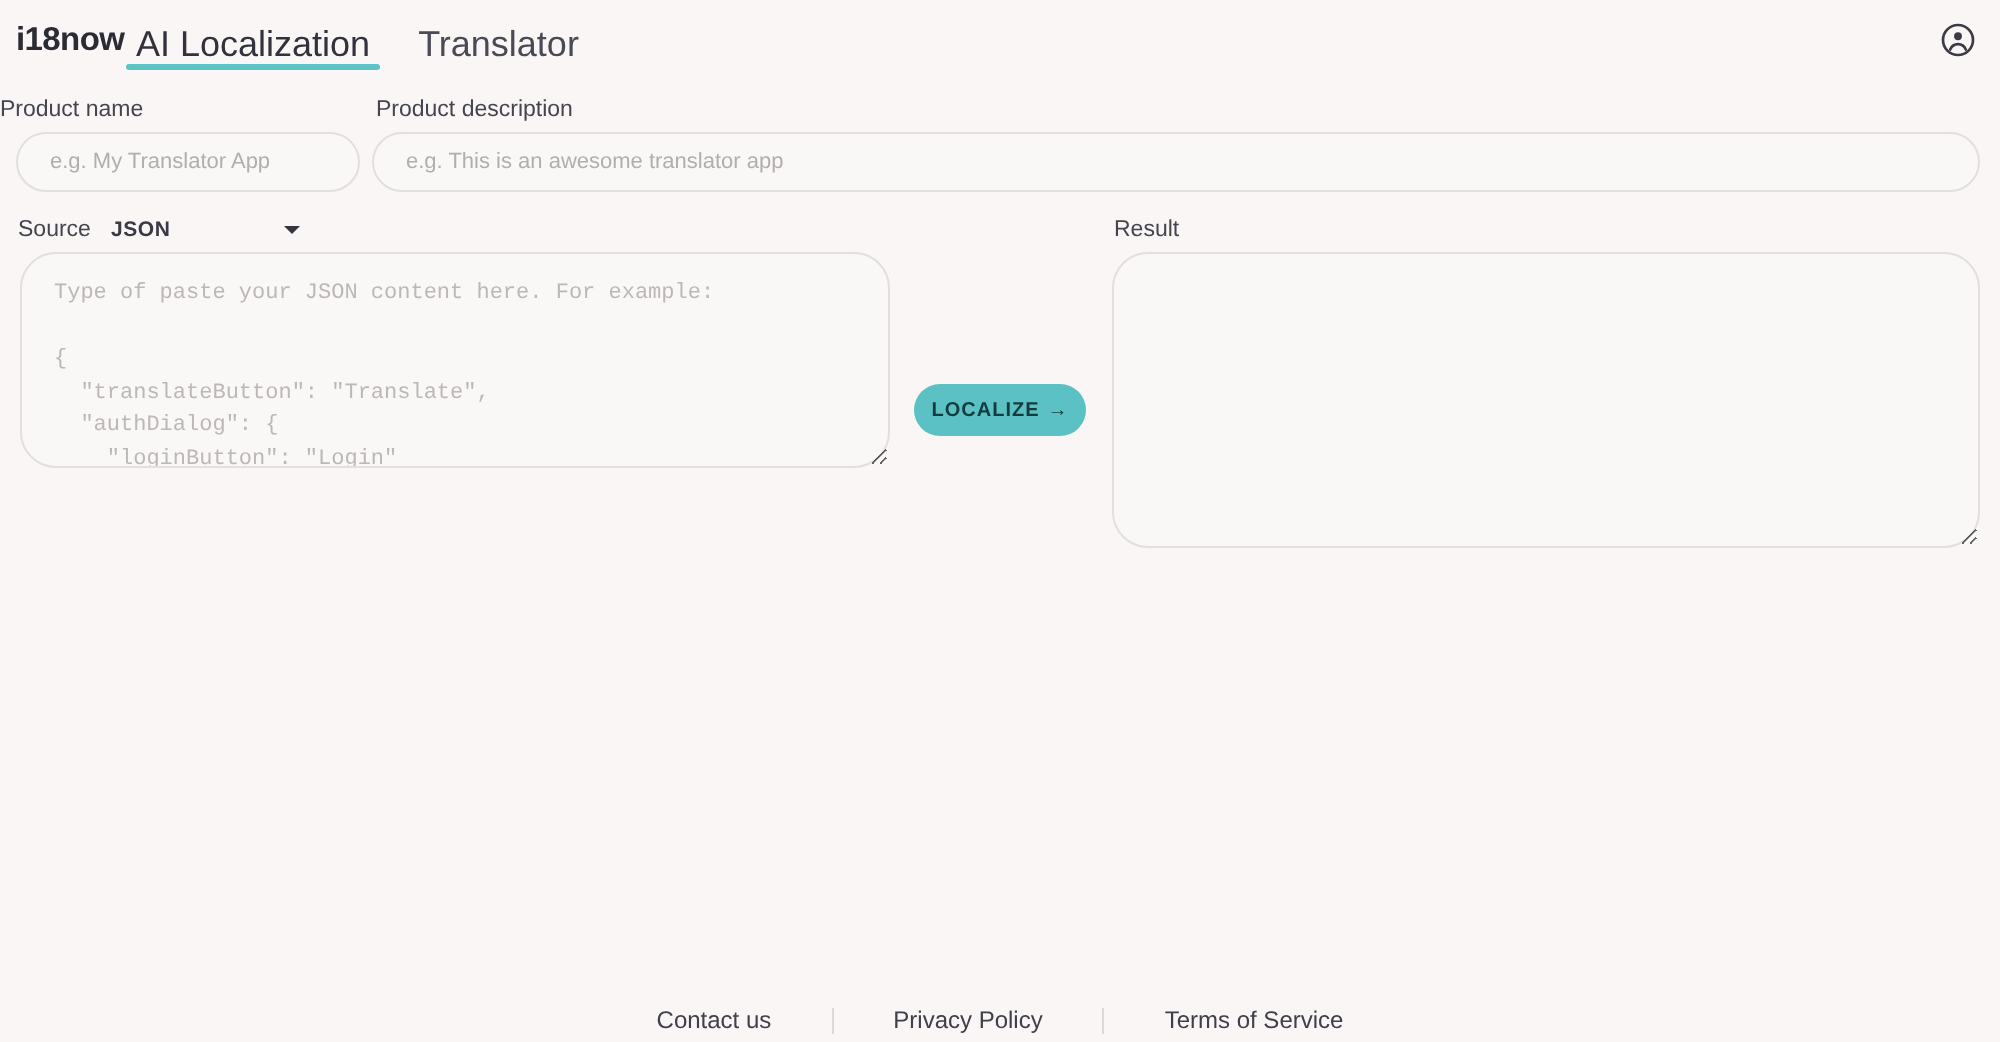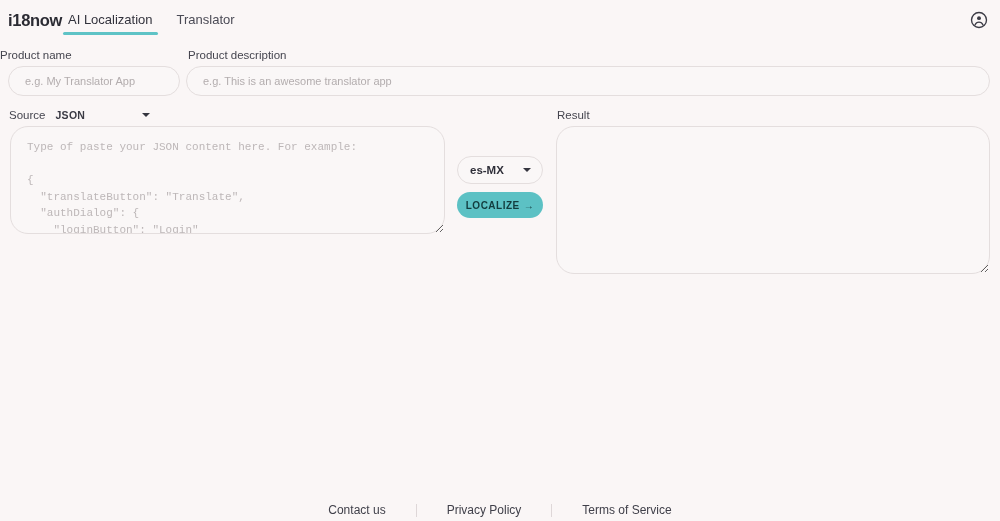--- a/index.html
+++ b/index.html
@@ -28,21 +28,21 @@
     color: #2b2b33; letter-spacing: -0.3px;
   }
   .tabs {
     position: absolute; left: 56px; top: 0;
     display: flex; align-items: flex-start; height: 40px;
   }
   .tab {
     position: relative;
     padding: 12px 12px 0 12px;
     height: 40px;
-    font-size: 13px;
+    font-size: 18px;
     color: #4a4a55;
     cursor: pointer;
     white-space: nowrap;
   }
   .tab.active { color: #32323c; }
   .tab.active::after {
     content: "";
     position: absolute; left: 7px; right: 7px; bottom: 5px;
     height: 3px; border-radius: 2px;
     background: #5ec3c6;
@@ -212,24 +212,20 @@
 
   <textarea class="ta" id="source-textarea" placeholder="Type of paste your JSON content here. For example:
 
 {
   &quot;translateButton&quot;: &quot;Translate&quot;,
   &quot;authDialog&quot;: {
     &quot;loginButton&quot;: &quot;Login&quot;
   }
 }" style=""></textarea>
 
-  <div class="lang-select">
-    <span>es-MX</span>
-    <span class="caret"></span>
-  </div>
 
   <button class="localize-btn">
     <span>LOCALIZE</span>
     <span>→</span>
   </button>
 
   <div class="label lbl-result">Result</div>
   <textarea class="ta" id="result-textarea" placeholder="" style=""></textarea>
 
   <div class="footer">

